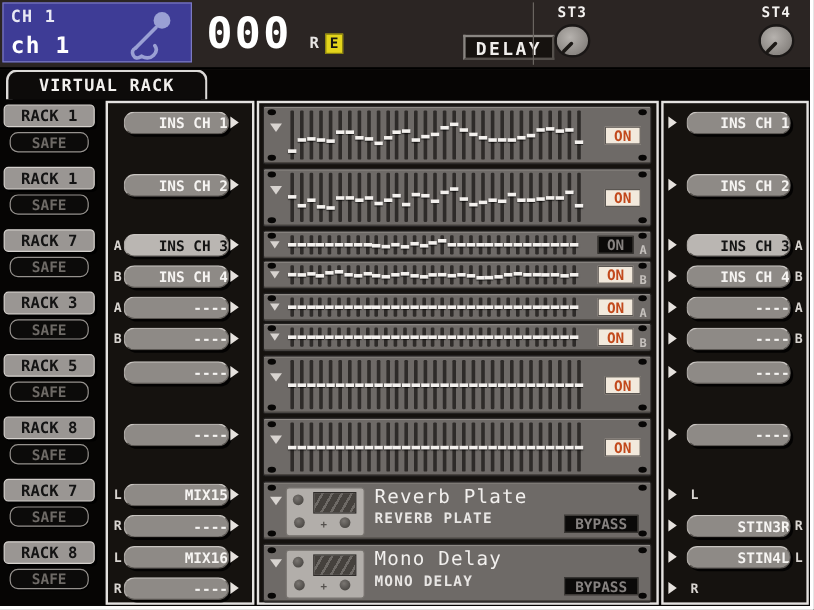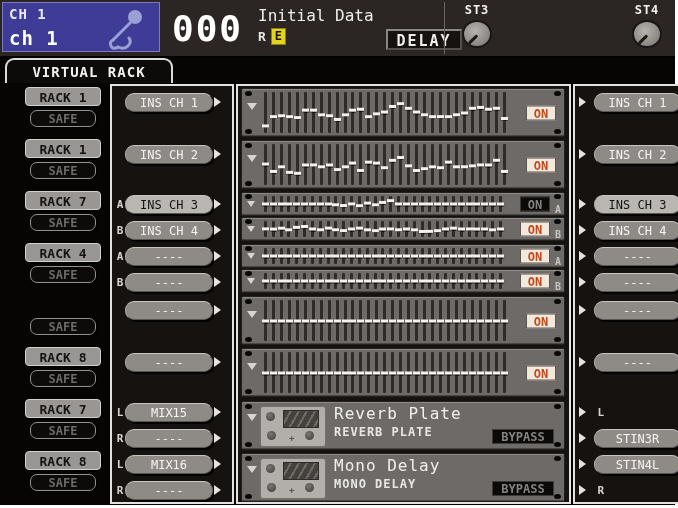--- a/index.html
+++ b/index.html
@@ -28,39 +28,39 @@
         background:radial-gradient(circle at 42% 38%,#b6b2ae,#8a8682 70%,#6a6662);
         border:2px solid #1a1716;position:relative;}
   .knob::after{content:'';position:absolute;left:3px;bottom:5px;width:12px;height:3px;background:#1c1916;border-radius:2px;transform:rotate(-45deg);}
 
   
   .tabrow{position:absolute;left:0;top:58px;width:675px;height:26px;}
   .tab{position:absolute;left:5px;top:0;width:168px;height:25px;background:#0d0b0a;border:2px solid #dcdad8;border-bottom:none;
        border-radius:9px 9px 0 0;color:#f2f0ee;font-size:14px;font-weight:700;letter-spacing:1px;text-align:center;line-height:24px;box-sizing:border-box;}
 
   
-  .col{position:absolute;top:84px;height:420px;box-sizing:border-box;margin-left:22px;}
+  .col{position:absolute;top:84px;height:420px;box-sizing:border-box;}
   .col-racks{left:1px;width:85px;}
   .frame{border:2px solid #e4e2e0;background:#15120f;}
   .col-in{left:88px;width:124px;}
   .col-center{left:214px;width:335px;}
   .col-out{left:551px;width:123px;}
   .slot{position:relative;height:52px;}
 
   
   .racklbl{position:absolute;left:2px;top:3px;width:76px;height:19px;background:#9a9693;border:1px solid #d4d0cc;border-radius:4px;
            box-shadow:2px 2px 0 #000;color:#141414;font-size:13px;font-weight:700;text-align:center;line-height:19px;box-sizing:border-box;}
   .safebtn{position:absolute;left:7px;top:26px;width:66px;height:17px;background:#0c0b0a;border:1px solid #96928e;border-radius:7px;
            box-shadow:1px 1px 0 #000;color:#6e6a66;font-size:12px;font-weight:700;text-align:center;line-height:16px;box-sizing:border-box;}
 
   
   .prow{position:absolute;left:3px;right:3px;height:22px;display:flex;align-items:center;}
   .ptag{width:10px;color:#d8d4d0;font-size:11px;font-weight:700;text-align:center;flex:0 0 10px;}
   .pbtn{flex:1;height:19px;background:#8e8a86;border-top:1px solid #c8c4c0;border-left:1px solid #aeaaa6;border-right:1px solid #6a6662;border-bottom:1px solid #5a5652;
-        border-radius:9px;box-shadow:2px 2px 0 rgba(0,0,0,.85);color:#f6f4f2;font-size:12px;font-weight:400;text-align:center;line-height:18px;box-sizing:border-box;
+        border-radius:9px;box-shadow:2px 2px 0 rgba(0,0,0,.85);color:#f6f4f2;font-size:12px;font-weight:700;text-align:right;line-height:18px;box-sizing:border-box;
         overflow:hidden;white-space:nowrap;}
   .pbtn.sel{background:#bab6b2;color:#141414;}
   .tri{flex:0 0 7px;width:0;height:0;border-top:5px solid transparent;border-bottom:5px solid transparent;border-left:7px solid #e6e2de;margin:0 1px;}
 
   
   .unit{position:absolute;left:3px;right:4px;background:#6e6a67;border:1px solid #232120;border-radius:2px;
         box-shadow:inset 0 1px 0 #8e8a86, inset 0 -1px 0 #4a4642;box-sizing:border-box;}
   .sc{position:absolute;width:7px;height:5px;background:#070605;border-radius:50%;}
   .uarr{position:absolute;left:5px;width:0;height:0;border-left:5px solid transparent;border-right:5px solid transparent;border-top:7px solid #d8d4d0;}
   .fgrid{position:absolute;left:22px;right:58px;top:3px;bottom:3px;display:flex;justify-content:space-between;}
@@ -97,21 +97,20 @@
             <g stroke="#9aa0d4" stroke-width="3" fill="none" stroke-linecap="round">
               <circle cx="36" cy="10" r="7" fill="#9aa0d4" stroke="none"></circle>
               <path d="M31 16 L14 33"></path>
               <path d="M14 33 q-4 2 -2 6 q2 4 7 1"></path>
               <path d="M19 40 q6 3 10 -1 q4 -4 1 -8"></path>
             </g>
           </svg>
         </div>
       </div>
       <div class="scnum">000</div>
-      <div class="sctitle">Initial Data</div>
       <div class="scflags">
         <span class="rflag">R</span>
         <span class="eflag">E</span>
       </div>
       <div class="adminbox">DELAY</div>
       <div class="hdrdiv"></div>
       <div class="knobs">
         <div class="knobgrp">
           <div class="knoblbl">ST3</div>
           <div class="knob"></div>
@@ -134,24 +133,25 @@
         </div>
         <div class="slot">
           <div class="racklbl">RACK 1</div>
           <div class="safebtn">SAFE</div>
         </div>
         <div class="slot">
           <div class="racklbl">RACK 7</div>
           <div class="safebtn">SAFE</div>
         </div>
         <div class="slot">
-          <div class="racklbl">RACK 4</div>
+          <div class="racklbl">RACK 3</div>
           <div class="safebtn">SAFE</div>
         </div>
         <div class="slot">
+          <div class="racklbl">RACK 5</div>
           <div class="safebtn">SAFE</div>
         </div>
         <div class="slot">
           <div class="racklbl">RACK 8</div>
           <div class="safebtn">SAFE</div>
         </div>
         <div class="slot">
           <div class="racklbl">RACK 7</div>
           <div class="safebtn">SAFE</div>
         </div>

